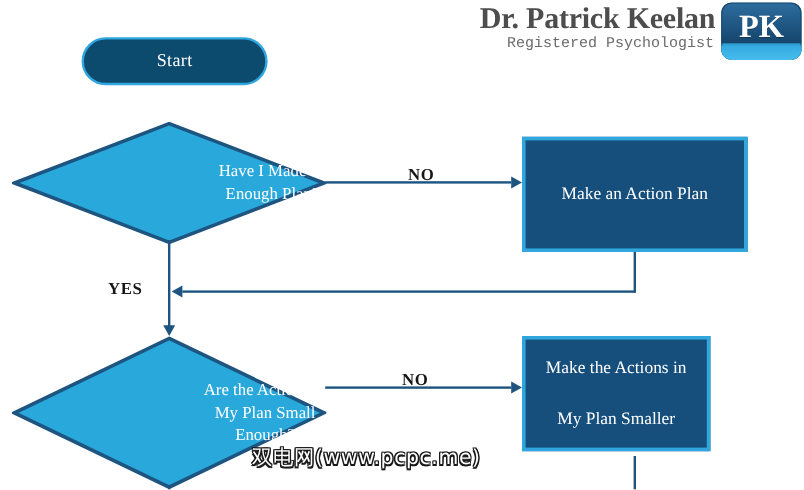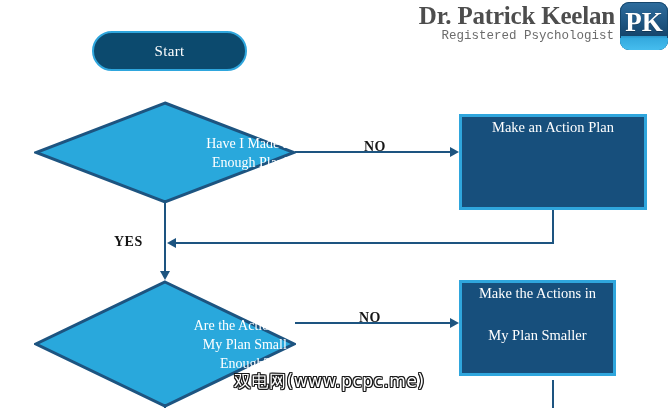--- a/index.html
+++ b/index.html
@@ -3,36 +3,36 @@
 <meta charset="utf-8">
 <style>
   html,body{margin:0;padding:0;}
   body{
     width:670px;height:408px;
     background:#ffffff;
     font-family:"Liberation Serif", serif;
     overflow:hidden;
     position:relative;
   }
-  .canvas{position:absolute;inset:0;margin-left:24px;}
+  .canvas{position:absolute;inset:0;}
 
   
   .logo-wrap{position:absolute;right:2px;top:2px;height:50px;display:flex;align-items:flex-start;}
   .logo-text{display:flex;flex-direction:column;align-items:flex-end;padding-right:5px;padding-top:1px;}
   .logo-name{
     font-family:"Liberation Serif", serif;
     font-size:25px;font-weight:bold;color:#4d4d4d;letter-spacing:-0.2px;line-height:26px;
     white-space:nowrap;
   }
   .logo-sub{
     font-family:Liberation Mono, monospace;
     font-size:12.5px;color:#6b6b6b;line-height:14px;white-space:nowrap;padding-right:1px;
   }
   .logo-badge{
-    width:48px;height:48px;border-radius:9px;
+    width:67px;height:48px;border-radius:9px;
     background:linear-gradient(180deg,#2e6d9e 0%,#1d5480 45%,#16456c 70%,#2f9fd4 72%,#37b4e4 100%);
     display:flex;align-items:flex-start;justify-content:center;
     box-shadow:0 0 0 1px #15466c inset;
     overflow:hidden;position:relative;
   }
   .logo-badge .pk{
     color:#ffffff;font-family:"Liberation Serif", serif;font-weight:bold;
     font-size:27px;line-height:34px;letter-spacing:0px;margin-top:3px;
     text-shadow:0 1px 0 rgba(0,0,0,.25);
   }
@@ -58,21 +58,21 @@
     display:flex;align-items:center;justify-content:flex-end;
     color:#ffffff;font-size:14px;line-height:19px;text-align:center;
     pointer-events:none;
   }
   #diamond1{left:10px;top:101px;width:262px;height:103px;}
   #diamond2{left:10px;top:280px;width:262px;height:128px;}
 
   
   .proc-box{
     position:absolute;background:#174f7c;border:3px solid #2fa6dd;
-    box-sizing:border-box;display:flex;justify-content:center;
+    box-sizing:border-box;display:flex;align-items:center;justify-content:center;
   }
   .proc-box span{
     color:#ffffff;font-size:14.5px;line-height:21px;text-align:center;display:block;
   }
   #box1{left:435px;top:114px;width:188px;height:96px;}
   #box2{left:435px;top:280px;width:157px;height:96px;}
 
   
   .line{position:absolute;background:#1d5480;}
   .hline{height:2px;}

